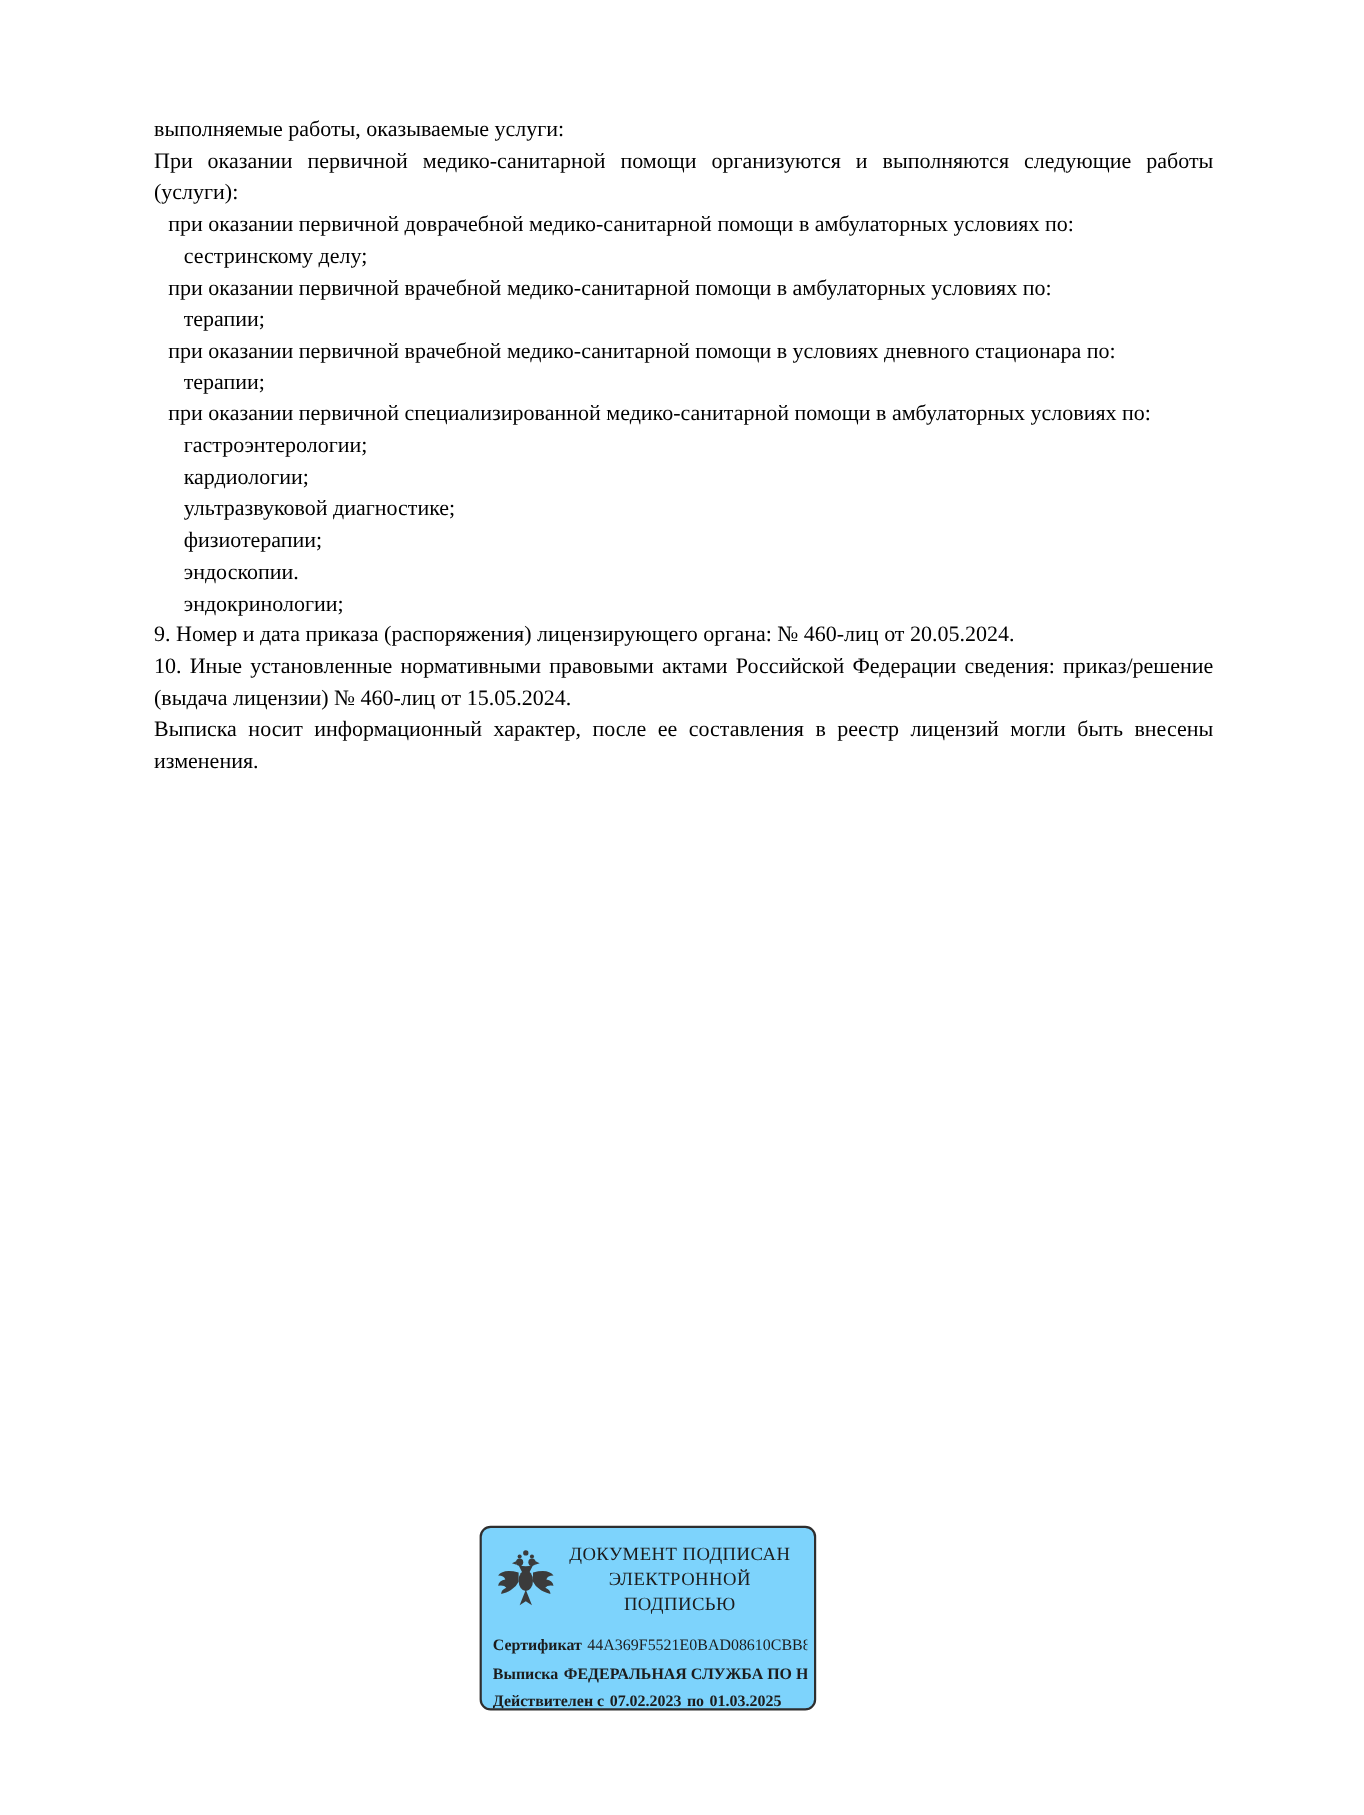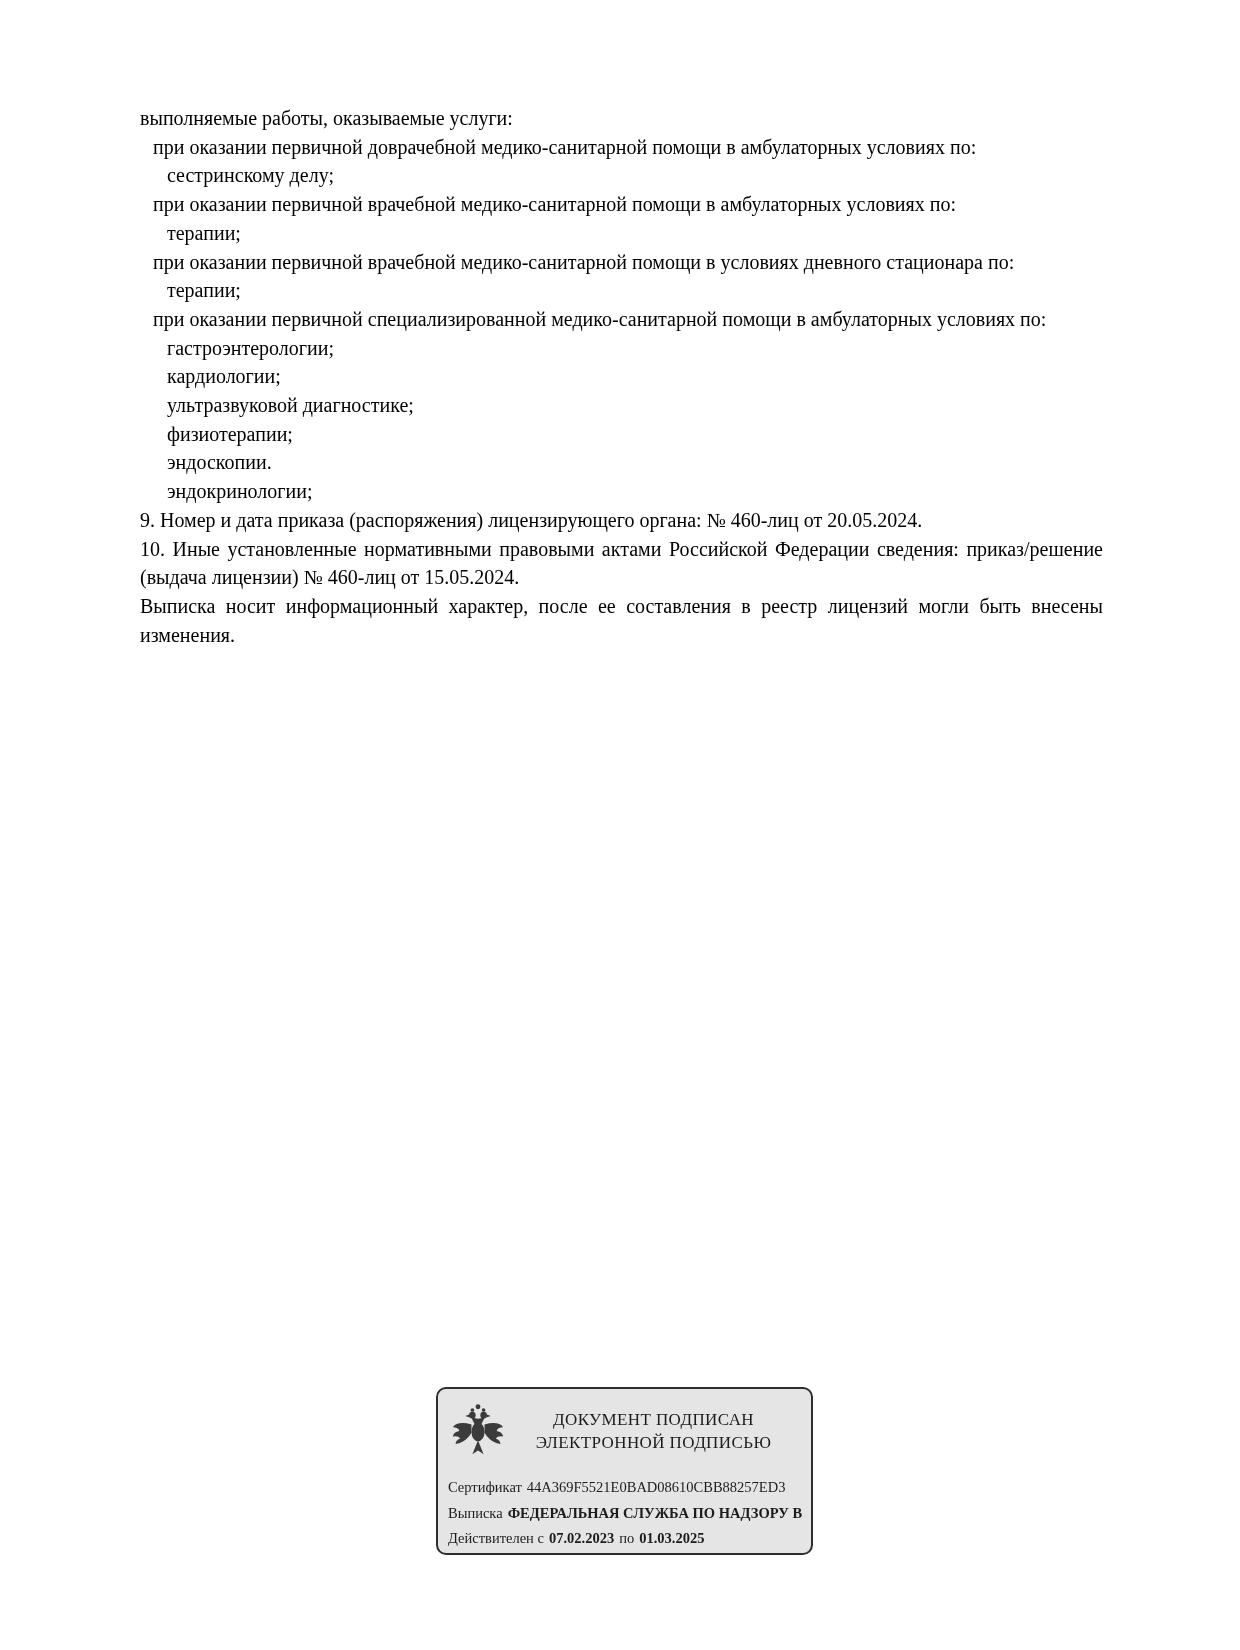--- a/index.html
+++ b/index.html
@@ -29,26 +29,26 @@
     padding: 0;
   }
   .i1 { text-indent: 13px; }
   .i2 { text-indent: 27px; }
   .gap { margin-top: 29px; }
 
   .stamp {
     position: absolute;
     left: 436px;
     top: 1387px;
-    width: 377px;
+    width: 306px;
     height: 168px;
     box-sizing: border-box;
     border: 2px solid #2e2e2e;
     border-radius: 10px;
-    background: #e5e5e5;
+    background: #7dd3fc;
     overflow: hidden;
   }
   .stamp-top {
     display: flex;
     align-items: center;
     padding: 12px 10px 2px 12px;
   }
   .emblem {
     width: 56px;
     height: 60px;
@@ -64,28 +64,29 @@
     color: #1c1c1c;
   }
   .stamp-lines {
     padding: 12px 6px 0 10px;
     font-size: 14.5px;
     line-height: 25.5px;
     white-space: nowrap;
     color: #1c1c1c;
   }
   .stamp-lines .row { overflow: hidden; }
-  .lbl { margin-right: 5px; }
+  .lbl { margin-right: 5px; font-weight: bold; }
   .bold { font-weight: bold; }
 </style>
 </head>
 <body>
 
 <div class="content">
   <p class="i0">выполняемые работы, оказываемые услуги:</p>
+  <p class="i0">При оказании первичной медико-санитарной помощи организуются и выполняются следующие работы (услуги):</p>
   <p class="i1">при оказании первичной доврачебной медико-санитарной помощи в амбулаторных условиях по:</p>
   <p class="i2">сестринскому делу;</p>
   <p class="i1">при оказании первичной врачебной медико-санитарной помощи в амбулаторных условиях по:</p>
   <p class="i2">терапии;</p>
   <p class="i1">при оказании первичной врачебной медико-санитарной помощи в условиях дневного стационара по:</p>
   <p class="i2">терапии;</p>
   <p class="i1">при оказании первичной специализированной медико-санитарной помощи в амбулаторных условиях по:</p>
   <p class="i2">гастроэнтерологии;</p>
   <p class="i2">кардиологии;</p>
   <p class="i2">ультразвуковой диагностике;</p>

